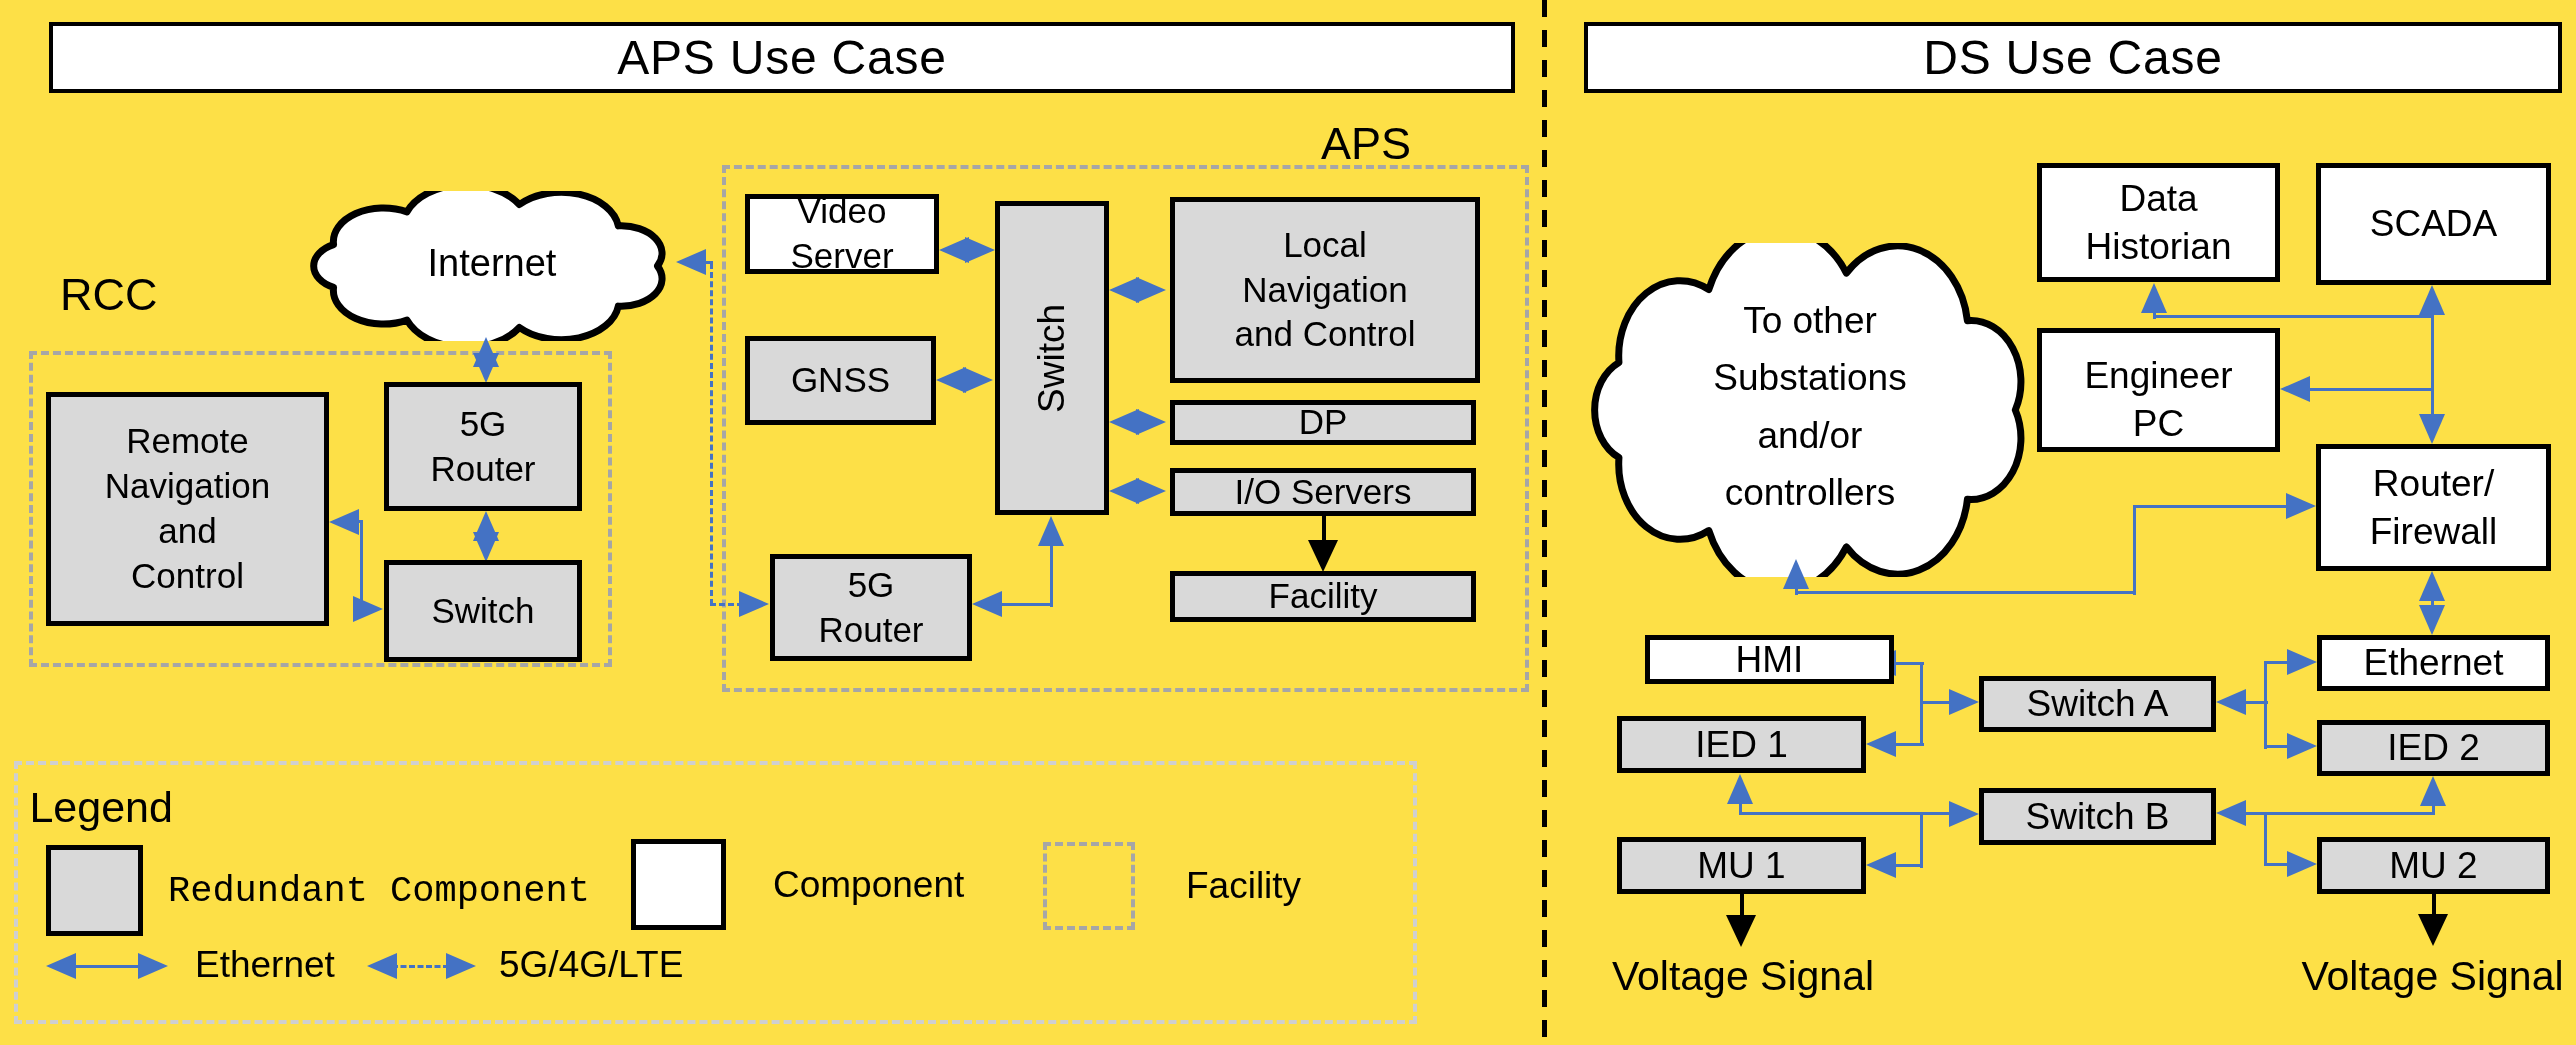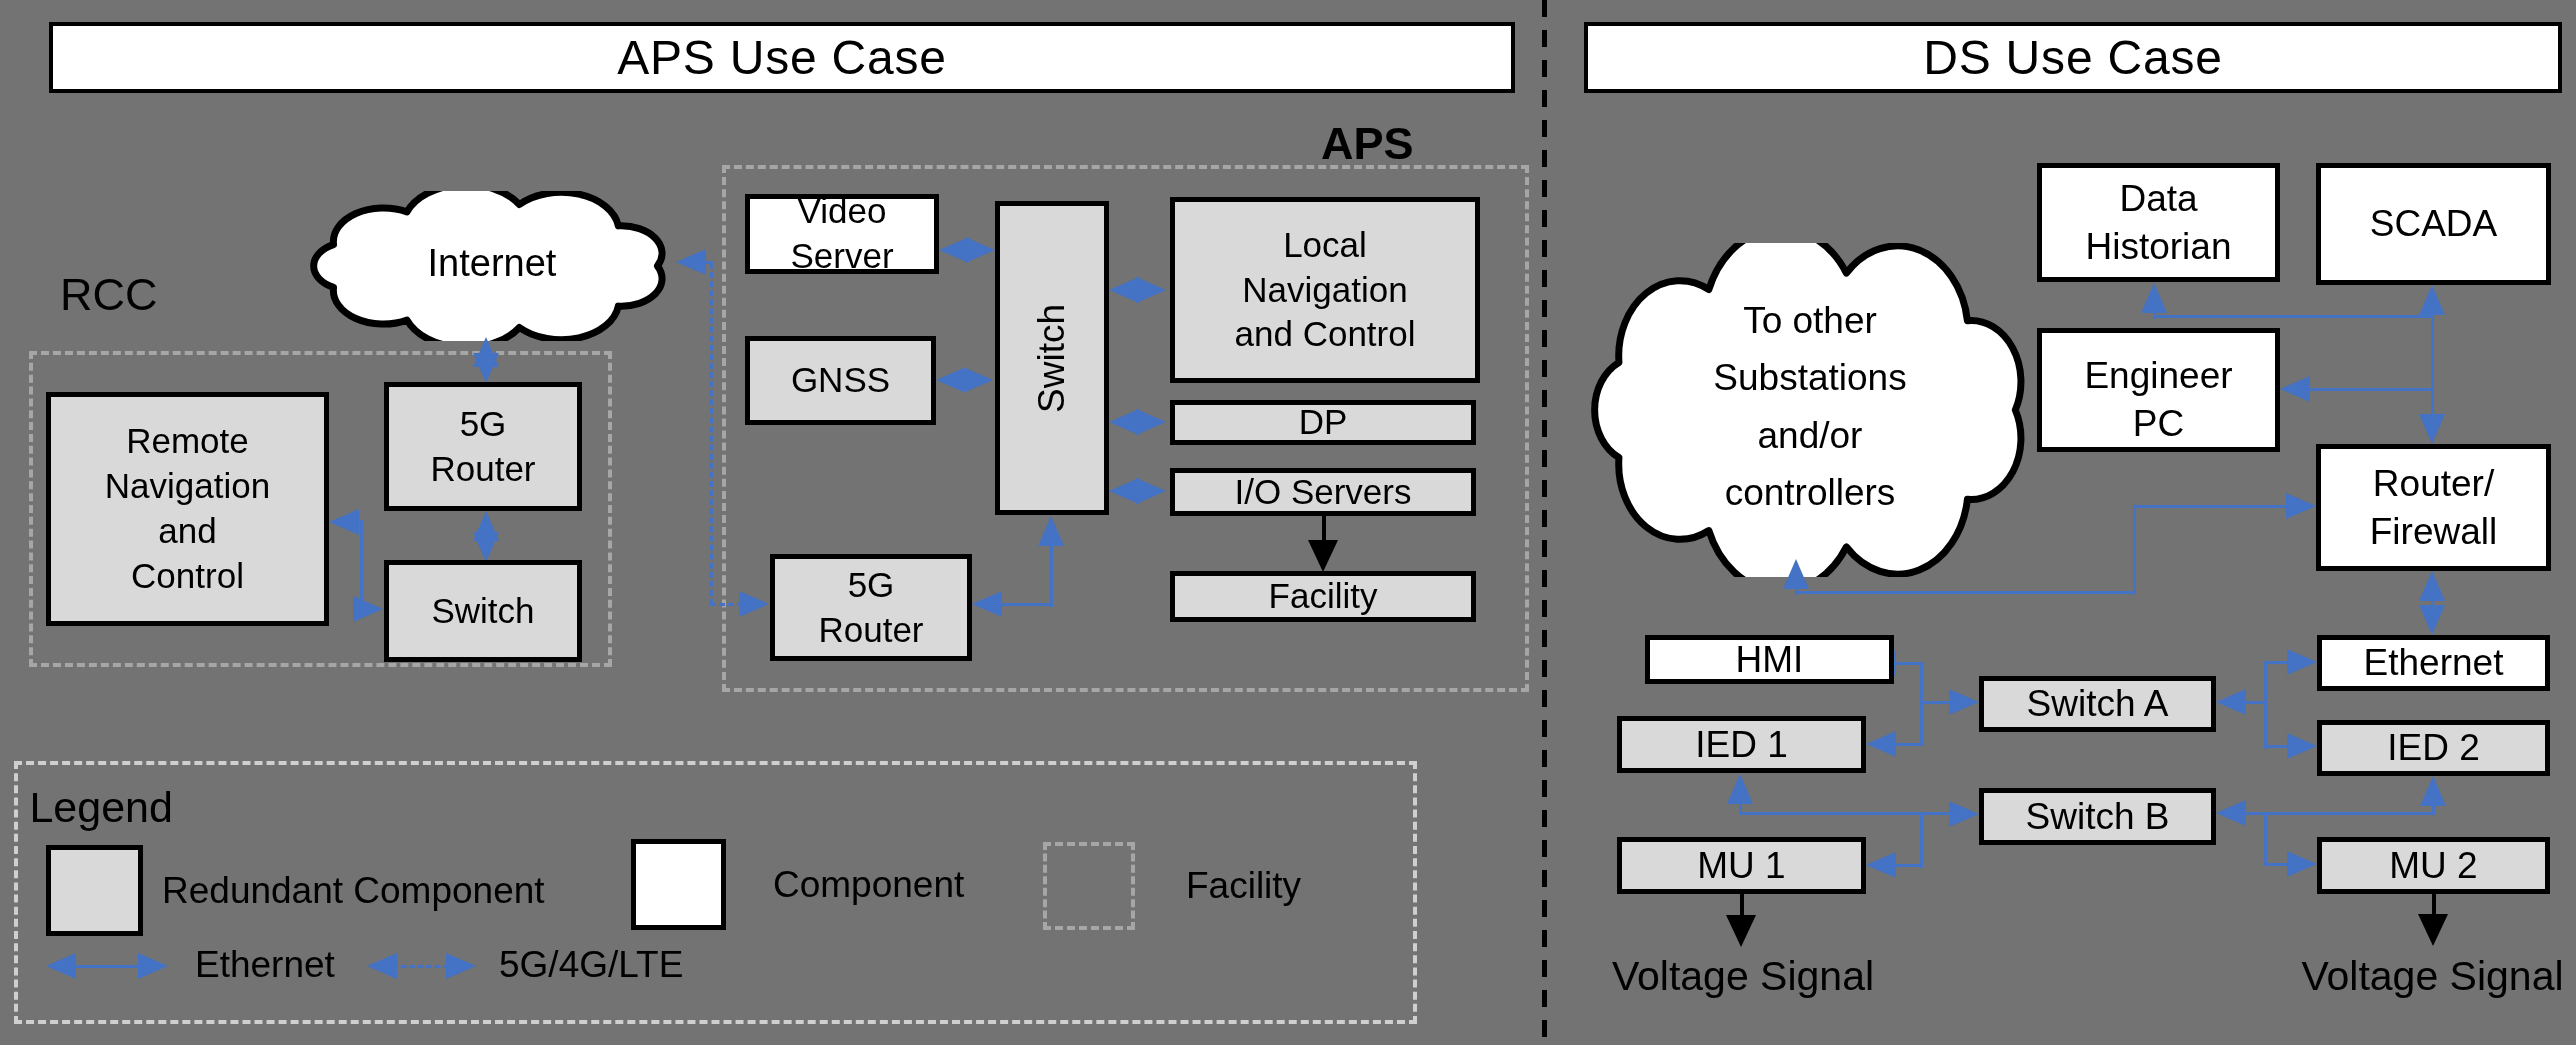--- a/index.html
+++ b/index.html
@@ -1,17 +1,17 @@
 <!DOCTYPE html>
 <html style="font-size:12.7px"><head>
 <meta charset="utf-8">
 <style>
   html,body{margin:0;padding:0;background:#fff;}
   #canvas{
-    position:relative;width:2576px;height:1046px;background:#737373;
+    position:relative;width:2576px;height:1046px;background:#fde047;
     font-family:"Liberation Sans", sans-serif;color:#000;overflow:hidden;
   }
   .titlebox{
     position:absolute;border:4.8px solid #000;background:#fff;
     display:flex;align-items:center;justify-content:center;
     font-size:48px;letter-spacing:0.8px;box-sizing:border-box;
   }
   .node{
     position:absolute;border:5.6px solid #000;background:#fff;
     display:flex;align-items:center;justify-content:center;text-align:center;
@@ -86,21 +86,21 @@
 Control</span>
   </div>
   <div class="node gray" style="left:384px;top:382px;width:198px;height:129px;font-size:35px;">
     <span>5G
 Router</span>
   </div>
   <div class="node gray" style="left:384px;top:560px;width:198px;height:102px;font-size:35px;">
     <span>Switch</span>
   </div>
 
-  <div class="flabel" style="left:1321px;top:118px;font-weight:bold;">APS</div>
+  <div class="flabel" style="left:1321px;top:118px;">APS</div>
   <div class="facility" style="left:722px;top:165px;width:807px;height:527px;"></div>
 
   <div class="tri l" style="left:676px;top:249px;"></div>
   <div class="hdash" style="left:703px;top:261px;width:9.5px;"></div>
   <div class="vdash" style="left:710px;top:263px;height:342px;"></div>
   <div class="hdash" style="left:710px;top:603px;width:33px;"></div>
   <div class="tri r" style="left:739px;top:591px;"></div>
 
   <div class="tri l" style="left:939px;top:237px;"></div>
   <div class="tri r" style="left:965px;top:237px;"></div>
@@ -147,21 +147,21 @@
   </div>
   <div class="node gray" style="left:770px;top:554px;width:202px;height:107px;font-size:35px;">
     <span>5G
 Router</span>
   </div>
 
   <div class="legendbox" style="left:13.5px;top:761px;width:1403px;height:263px;"></div>
   <div style="position:absolute;left:29.4px;top:783px;font-size:43px;">Legend</div>
 
   <div class="node gray" style="left:46px;top:845px;width:97px;height:91px;"></div>
-  <div class="legend-label" style="left:162px;top:845px;height:91px;">Redundant Component</div>
+  <div class="legend-label" style="left:168px;top:845px;height:91px;font-family:Liberation Mono, monospace;">Redundant Component</div>
 
   <div class="node" style="left:631px;top:839px;width:95px;height:91px;"></div>
   <div class="legend-label" style="left:773px;top:839px;height:91px;">Component</div>
 
   <div class="facility" style="left:1043px;top:842px;width:92px;height:88px;border-width:4.8px;"></div>
   <div class="legend-label" style="left:1186px;top:842px;height:88px;">Facility</div>
 
   <div class="tri l" style="left:46px;top:953px;"></div>
   <div class="hline" style="left:72px;top:965px;width:72px;"></div>
   <div class="tri r" style="left:138px;top:953px;"></div>

